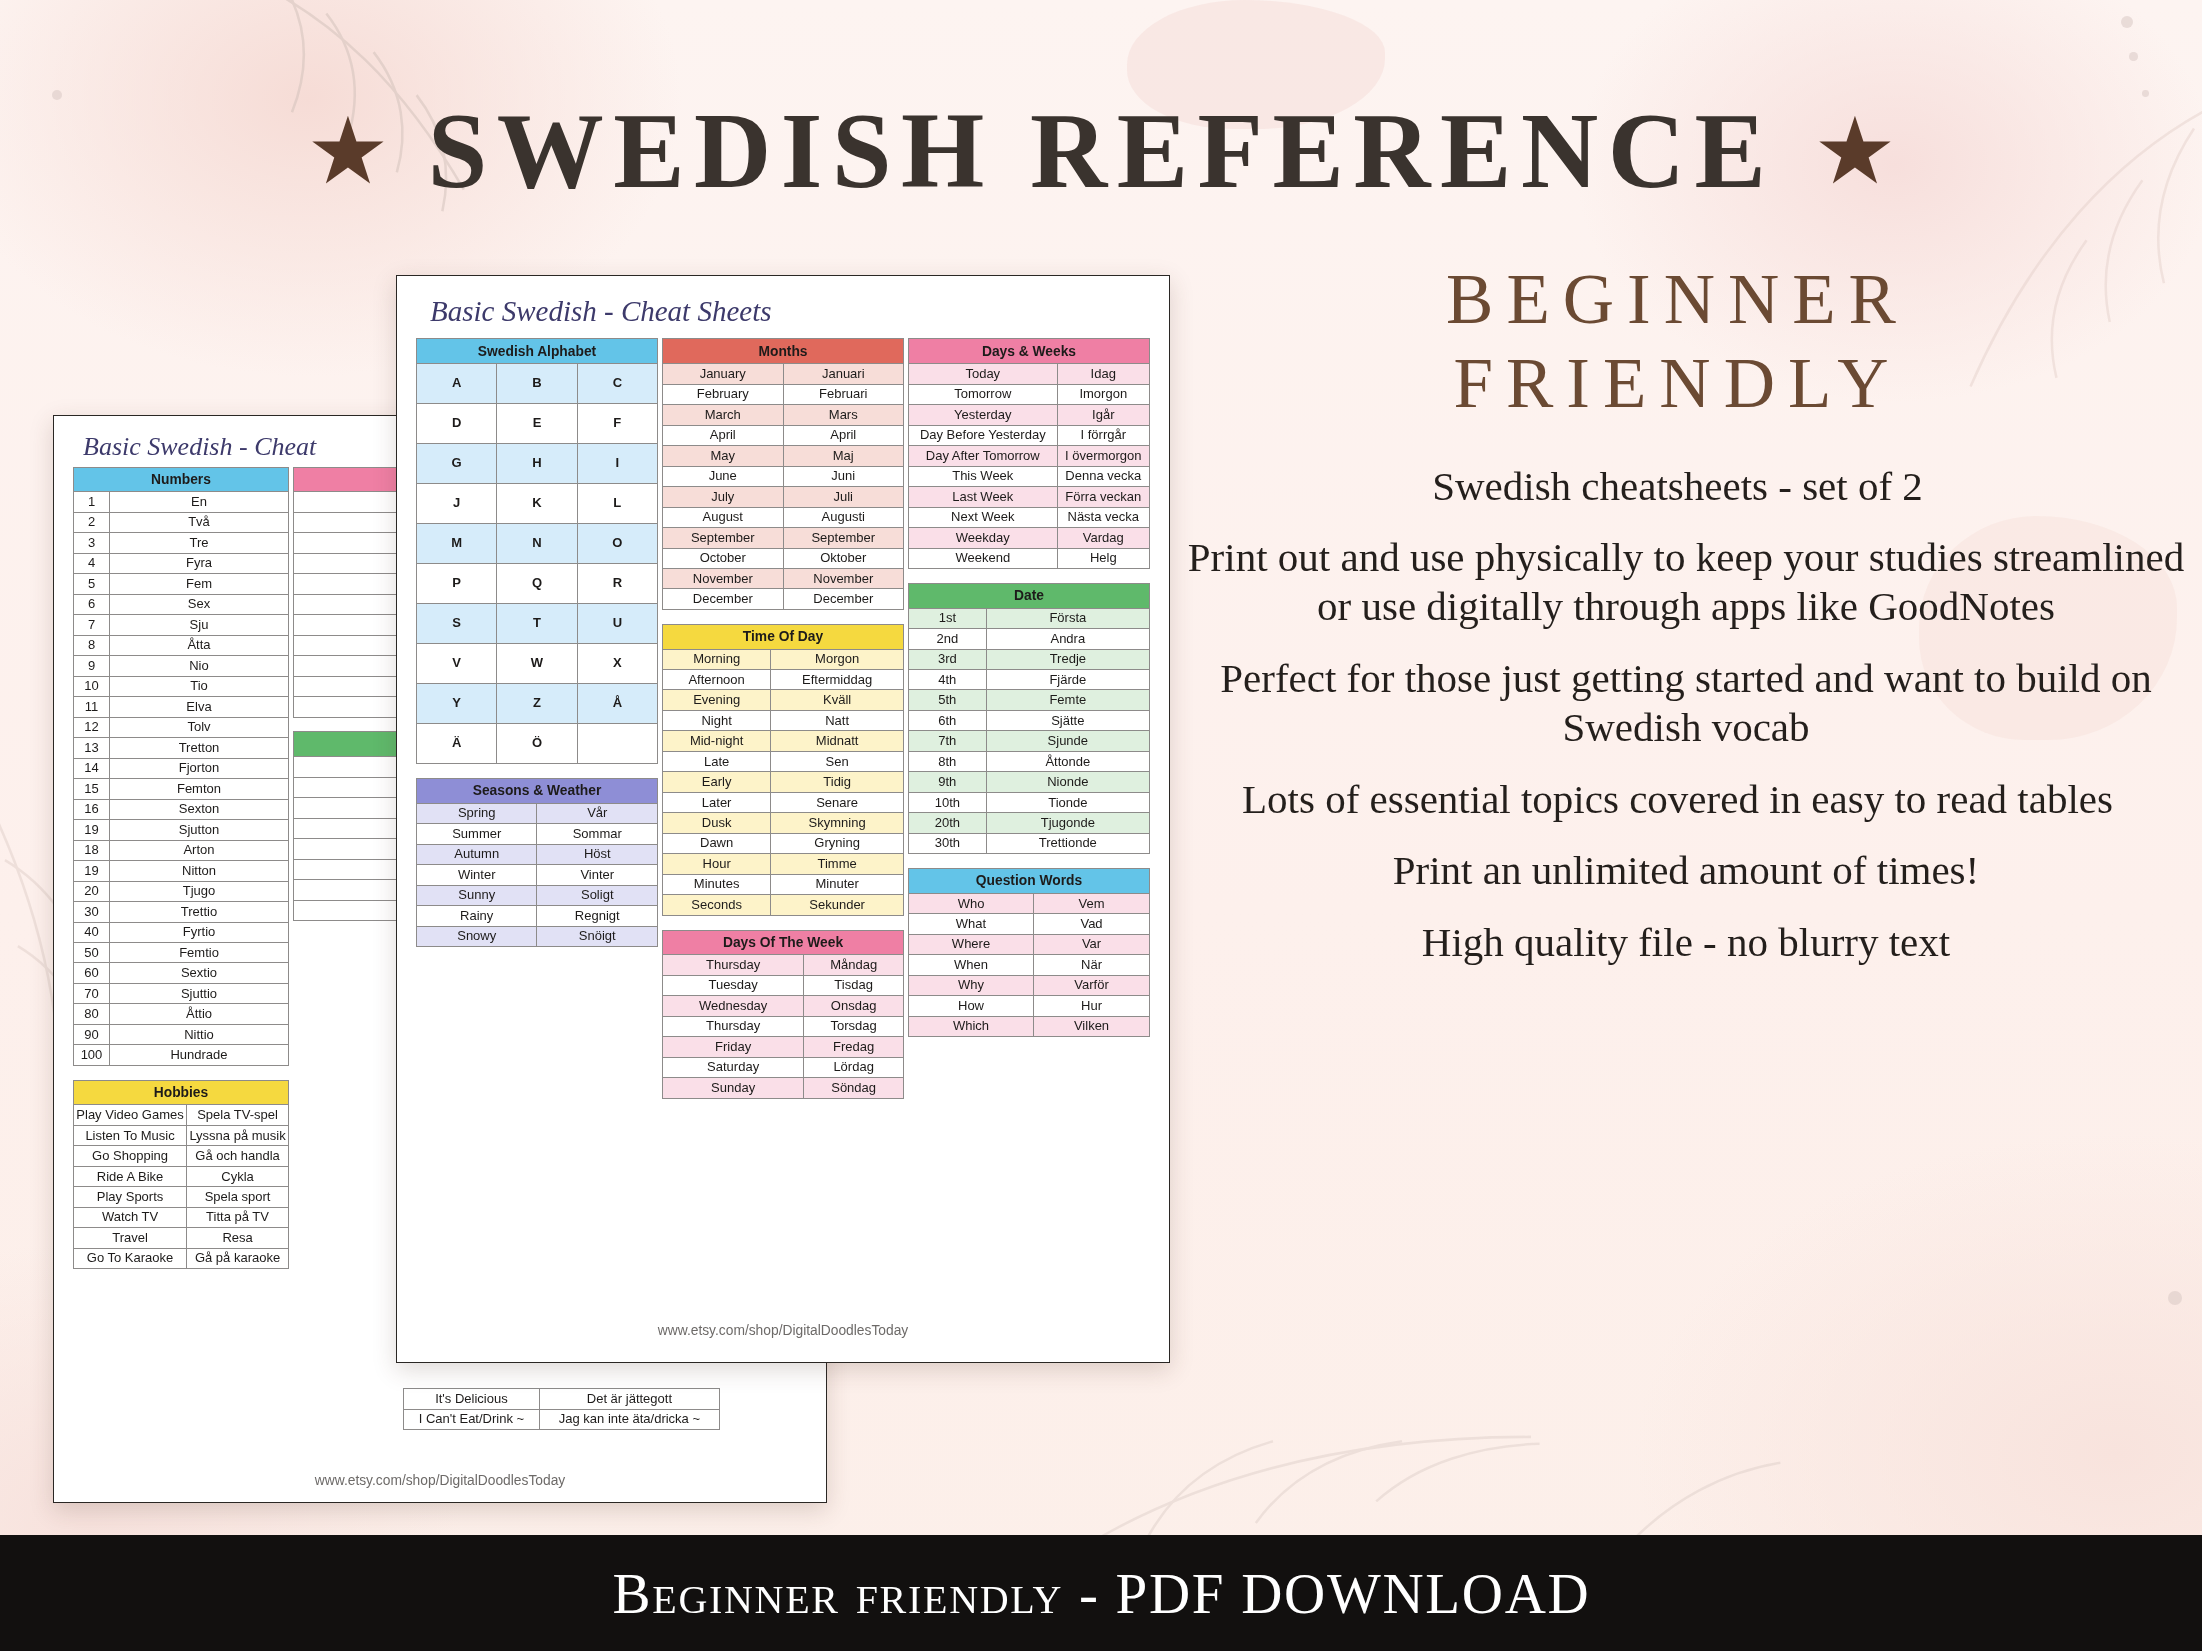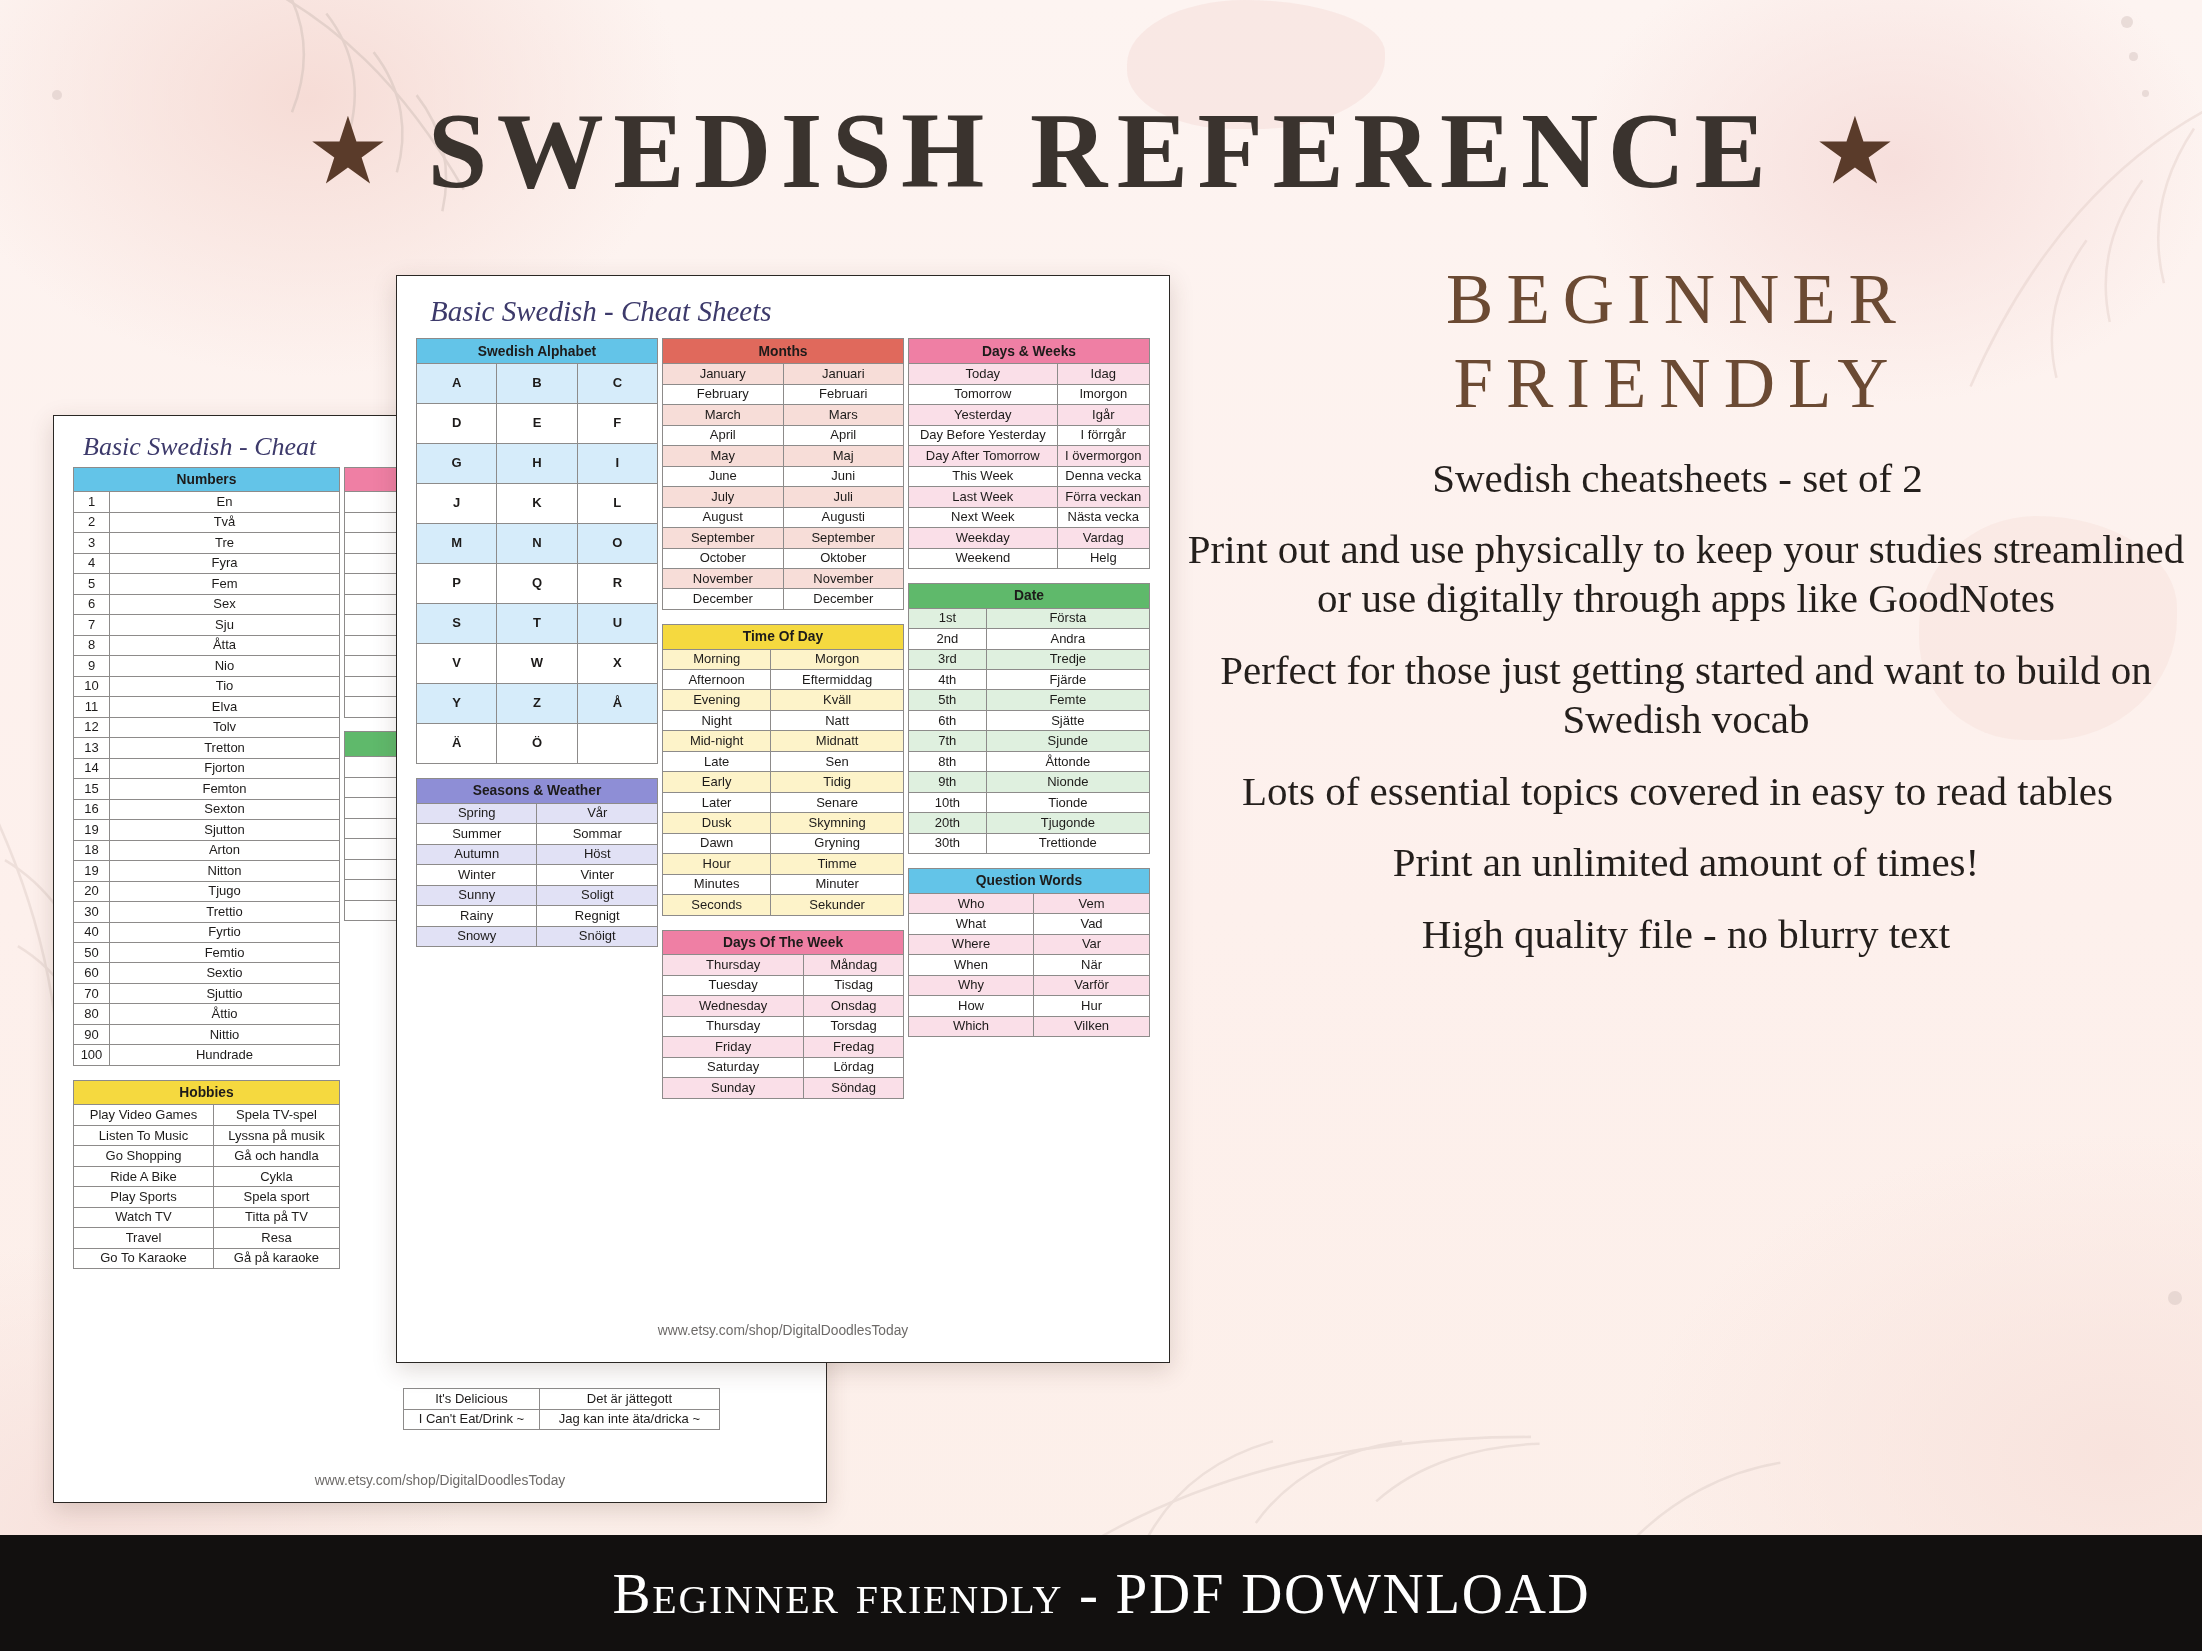--- a/index.html
+++ b/index.html
@@ -44,21 +44,21 @@
   .right-col {
     position: absolute; left: 1187px; top: 258px; width: 981px;
     text-align: center; color: #2e2a26;
   }
   .beginner {
     font-family: "Liberation Serif", serif;
     color: #6b4a33;
     font-size: 71px;
     letter-spacing: 13px;
     line-height: 1.18;
-    margin-bottom: 28px;
+    margin-bottom: 36px;
   }
   .bullet {
     font-size: 41px;
     line-height: 1.20;
     margin: 0 auto 22.4px auto;
     color: #241f1c;
   }
   .bullet.w1 { width: 929px; }
   .bullet.w2 { width: 998px; }
 
@@ -206,21 +206,21 @@
   <p class="bullet w2">Print out and use physically to keep your studies streamlined or use digitally through apps like GoodNotes</p>
   <p class="bullet w2">Perfect for those just getting started and want to build on Swedish vocab</p>
   <p class="bullet w1">Lots of essential topics covered in easy to read tables</p>
   <p class="bullet w2">Print an unlimited amount of times!</p>
   <p class="bullet w2">High quality file - no blurry text</p>
 </div>
 
 <div class="sheet sheet-back">
   <div class="sheet-title small">Basic Swedish - Cheat</div>
   <div class="cols" style="padding-top:1.7px;">
-    <div class="col" style="width:267px;">
+    <div class="col" style="width:216px;">
       <table class="t box nums">
         <thead class="hdr-blue2">
             <tr>
               <th colspan="2">Numbers</th>
             </tr>
           </thead>
         <tbody id="numbers-body">
             <tr>
               <td class="idx a">1</td>
               <td class="a">En</td>

